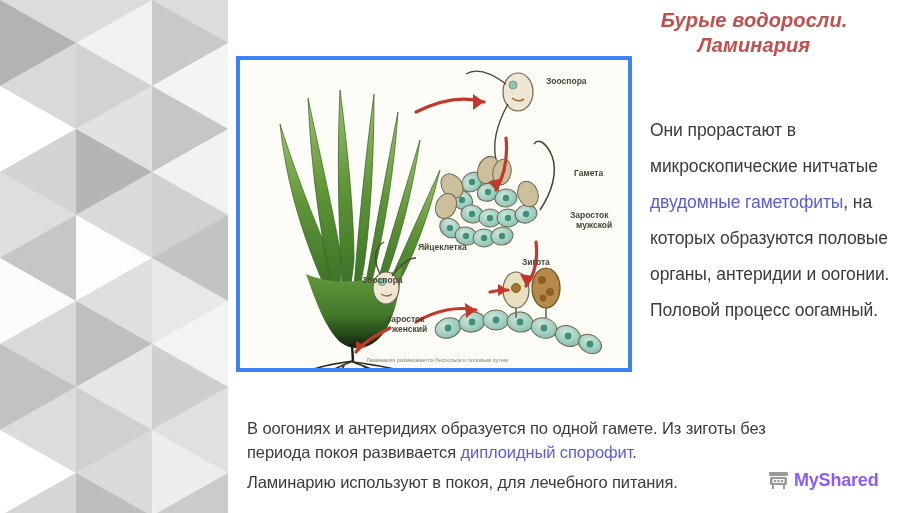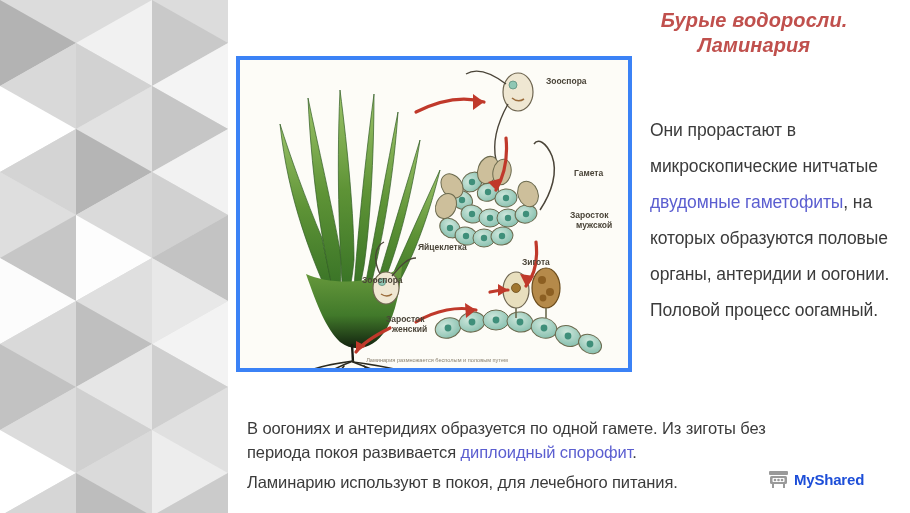--- a/index.html
+++ b/index.html
@@ -85,23 +85,23 @@
   .watermark {
     position: absolute;
     left: 768px;
     top: 470px;
     display: flex;
     align-items: center;
     gap: 5px;
     color: #9a9a9a;
   }
   .watermark .wm-text {
-    font-size: 15px;
+    font-size: 18px;
     font-weight: bold;
-    color: #1d4ed8;
+    color: #8b5cf6;
     letter-spacing: -0.2px;
   }
   .wm-icon { width: 21px; height: 19px; display: block; }
 </style>
 </head>
 <body>
 
 <div class="slide">
 
   <div class="tri-panel">

